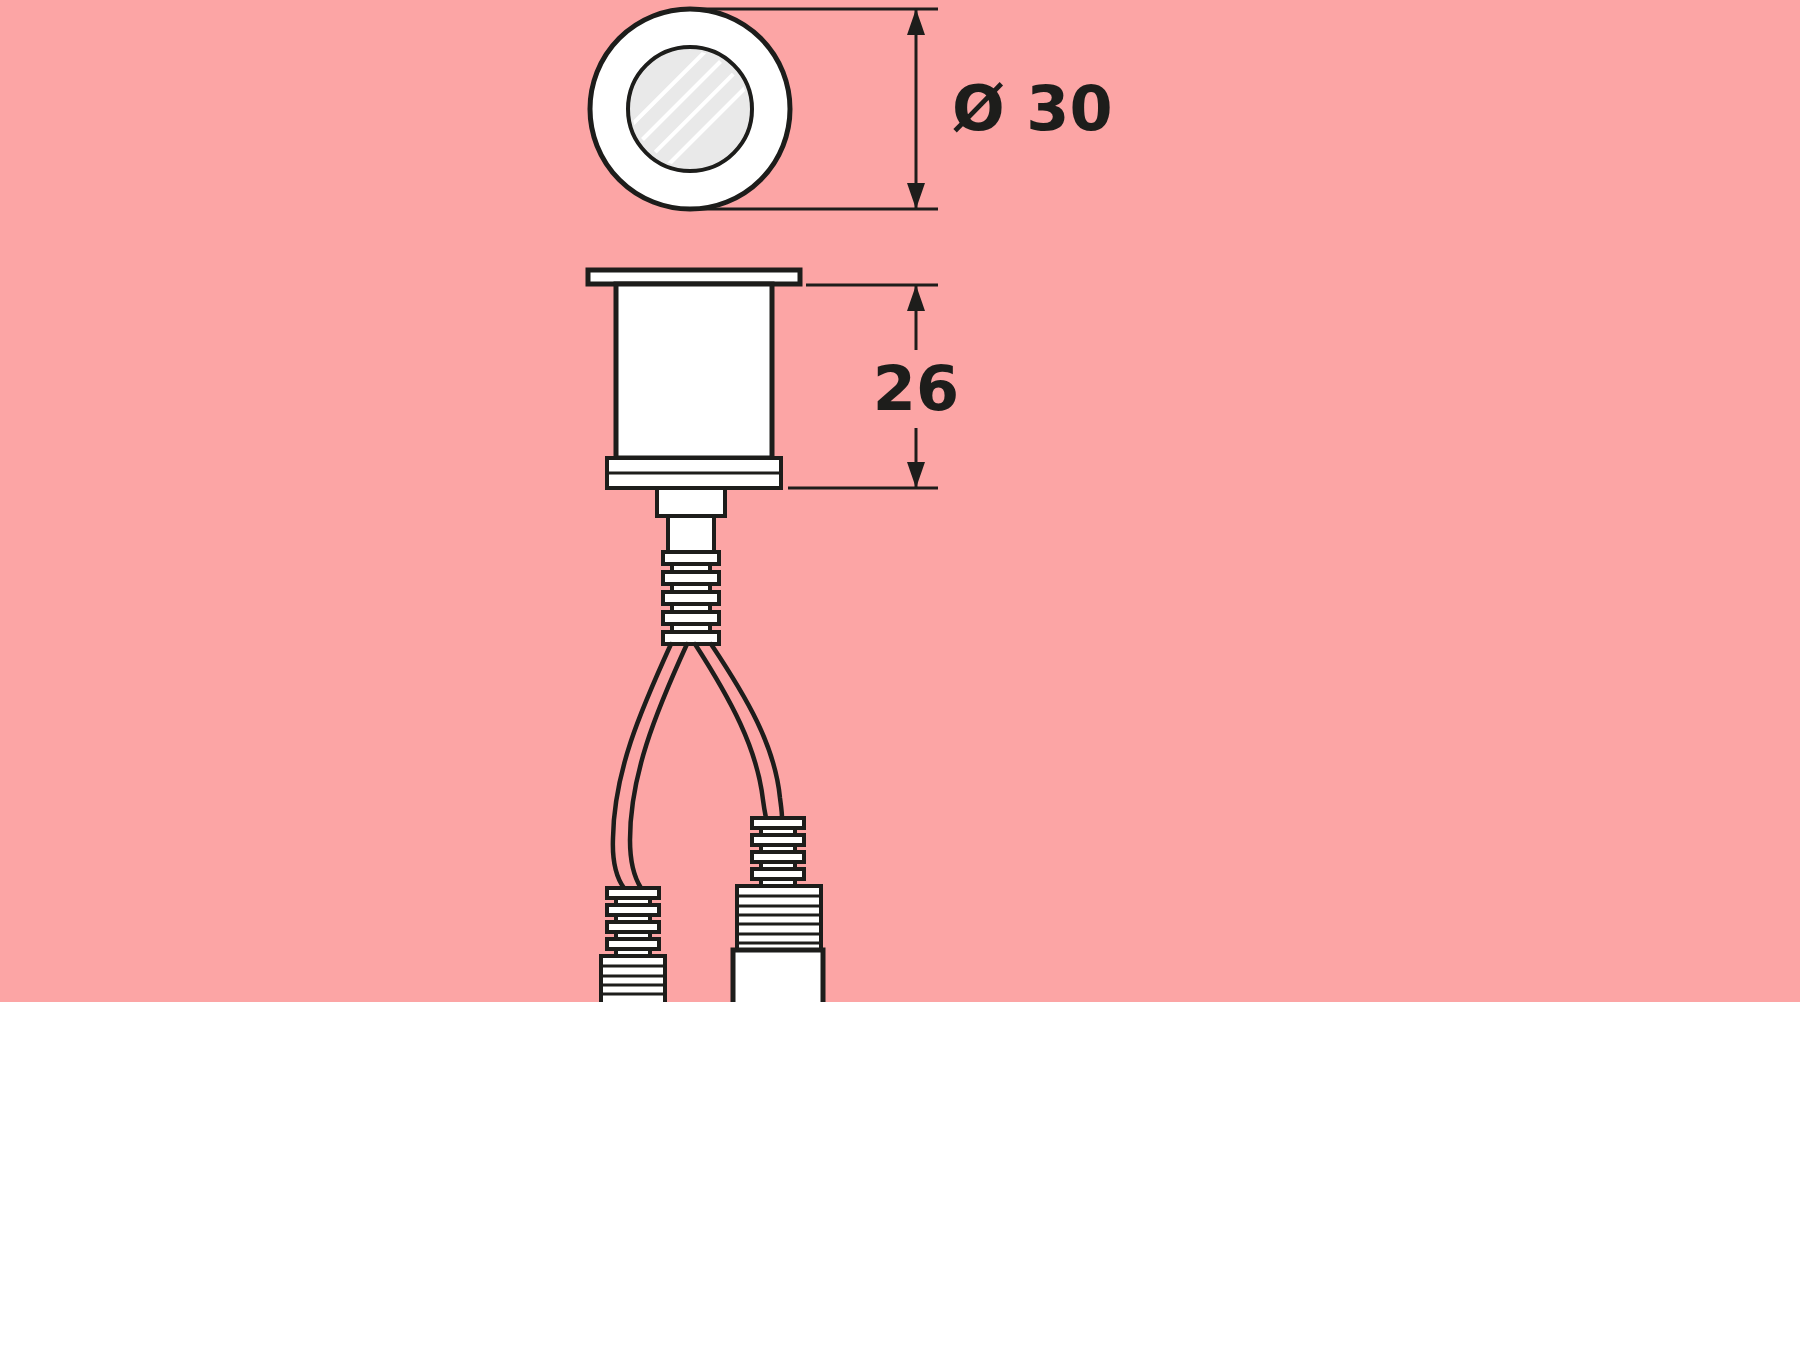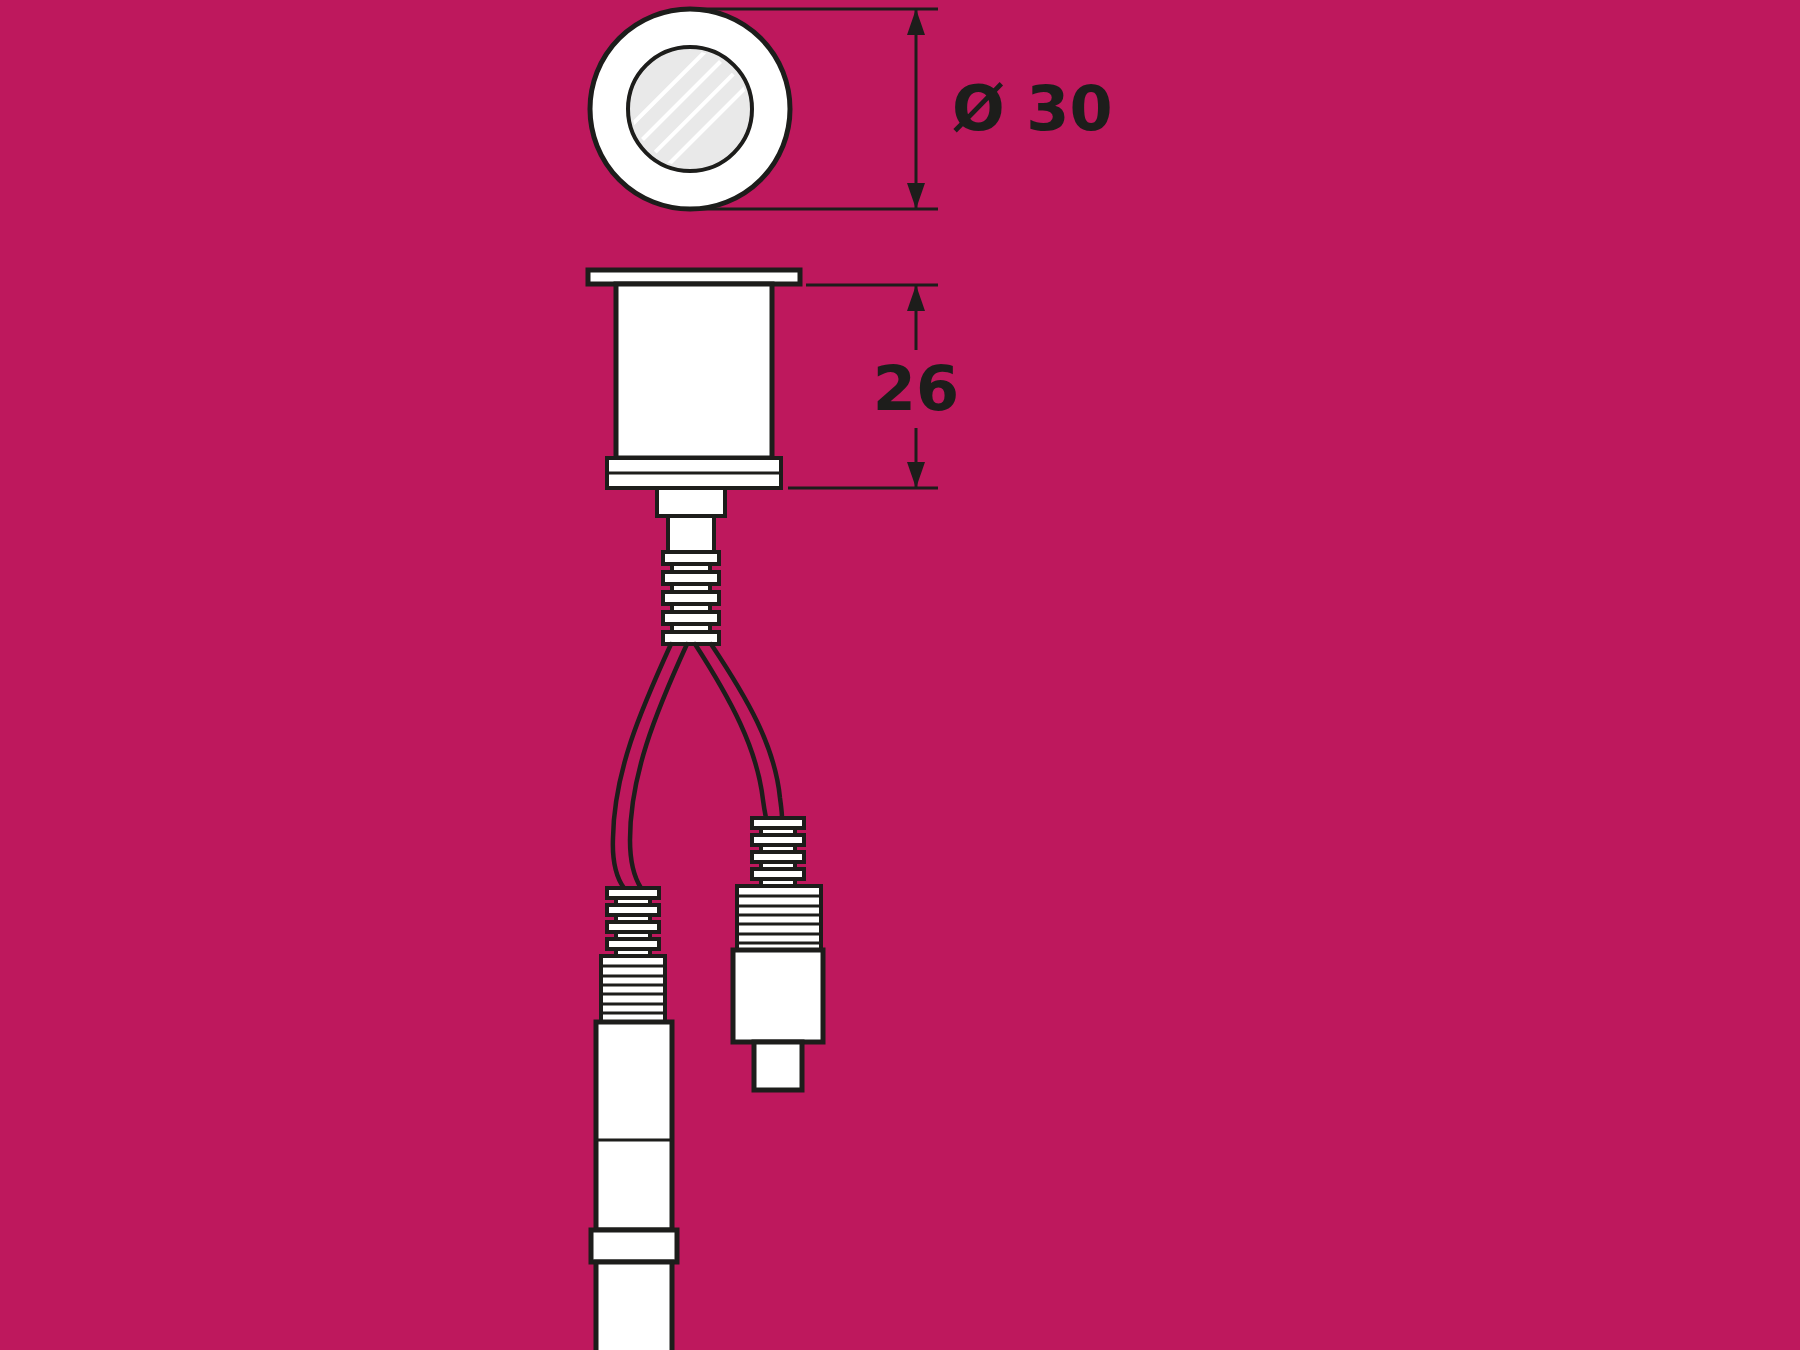--- a/index.html
+++ b/index.html
@@ -3,22 +3,22 @@
 <meta charset="utf-8">
 <style>
   html, body {
     margin: 0;
     padding: 0;
     background: #ffffff;
   }
   .canvas {
     position: relative;
     width: 1800px;
-    height: 1350px;
-    background: #be185d;
+    height: 1002px;
+    background: #fca5a5;
     overflow: hidden;
     font-family: "DejaVu Sans", "Liberation Sans", sans-serif;
   }
   svg { display: block; }
   .outline       { fill: #ffffff; stroke: #1d1d1b; stroke-width: 5; }
   .outline-thin  { fill: #ffffff; stroke: #1d1d1b; stroke-width: 4; }
   .lens          { fill: #e9e9e9; stroke: #1d1d1b; stroke-width: 4; }
   .hatch         { stroke: #ffffff; stroke-width: 4; fill: none; }
   .wire          { fill: none; stroke: #1d1d1b; stroke-width: 4.5; stroke-linecap: round; }
   .dim           { stroke: #1d1d1b; stroke-width: 3; fill: none; }

